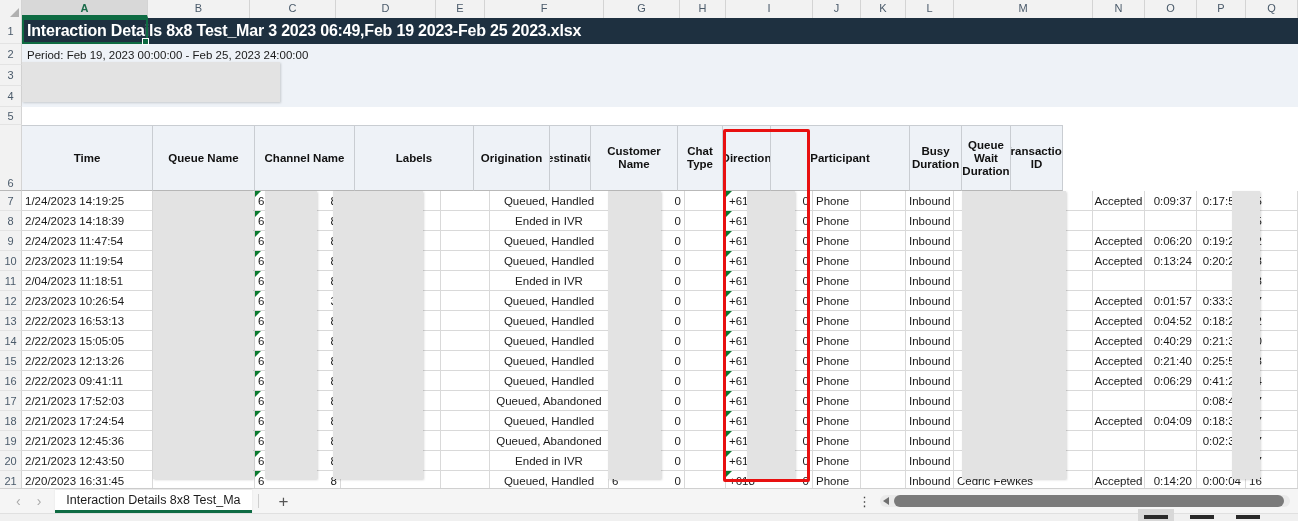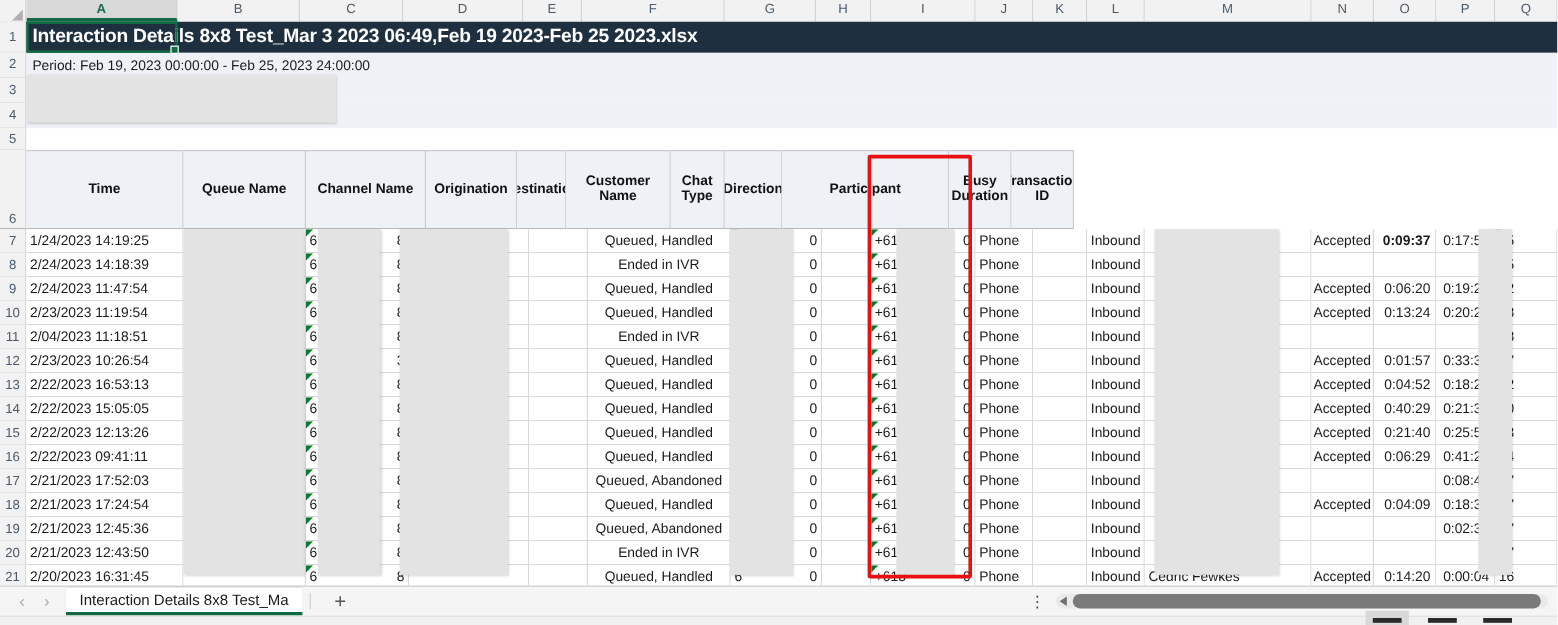--- a/index.html
+++ b/index.html
@@ -395,27 +395,29 @@
     <div class="row row5">
       <div class="rowhdr">5</div>
       <div class="band"></div>
     </div>
 
     <div class="row row6">
       <div class="rowhdr">6</div>
       <div class="hcell" style="flex:0 0 131px;width:131px;">Time</div>
       <div class="hcell" style="flex:0 0 102px;width:102px;">Queue Name</div>
       <div class="hcell" style="flex:0 0 100px;width:100px;">Channel Name</div>
+      <div class="hcell" style="flex:0 0 119px;width:119px;">Labels</div>
       <div class="hcell" style="flex:0 0 76px;width:76px;">Origination</div>
       <div class="hcell" style="flex:0 0 41px;width:41px;">Destination</div>
       <div class="hcell" style="flex:0 0 87px;width:87px;">Customer Name</div>
       <div class="hcell" style="flex:0 0 45px;width:45px;">Chat Type</div>
       <div class="hcell" style="flex:0 0 48px;width:48px;">Direction</div>
       <div class="hcell" style="flex:0 0 139px;width:139px;">Participant</div>
       <div class="hcell" style="flex:0 0 52px;width:52px;">Busy Duration</div>
+      <div class="hcell" style="flex:0 0 49px;width:49px;">Queue Wait Duration</div>
       <div class="hcell" style="flex:0 0 52px;width:52px;">Transaction ID</div>
 
     </div>
 
     <div id="data-rows">
         <div class="row drow">
           <div class="rowhdr">7</div>
           <div class="cell" style="flex: 0 0 131px; width: 131px;">
             <span style="position: relative; z-index: 2;">1/24/2023 14:19:25</span>
           </div>
@@ -457,21 +459,21 @@
           </div>
           <div class="cell" style="flex: 0 0 48px; width: 48px;">
             <span style="position: relative; z-index: 2;">Inbound</span>
           </div>
           <div class="cell" style="flex: 0 0 139px; width: 139px;">
             <span style="position: relative; z-index: 2;"></span>
           </div>
           <div class="cell ctr" style="flex: 0 0 52px; width: 52px;">
             <span style="position: relative; z-index: 2;">Accepted</span>
           </div>
-          <div class="cell num" style="flex: 0 0 52px; width: 52px; font-weight: bold;">
+          <div class="cell num" style="flex: 0 0 52px; width: 52px;">
             <span style="position: relative; z-index: 2;">0:09:37</span>
           </div>
           <div class="cell num" style="flex: 0 0 49px; width: 49px;">
             <span style="position: relative; z-index: 2;">0:17:51</span>
           </div>
           <div class="cell" style="flex: 0 0 52px; width: 52px;">
             <span class="etri"></span>
             <span style="position: relative; z-index: 2;">35</span>
           </div>
         </div>

